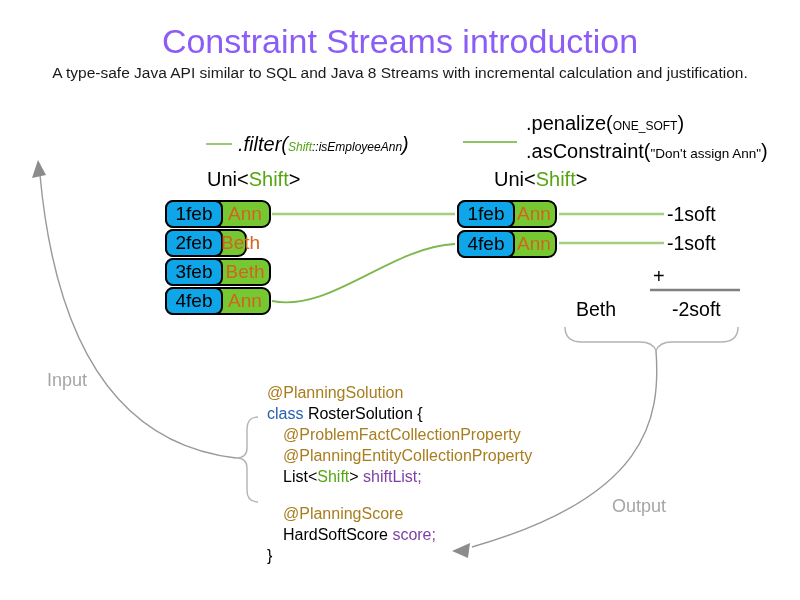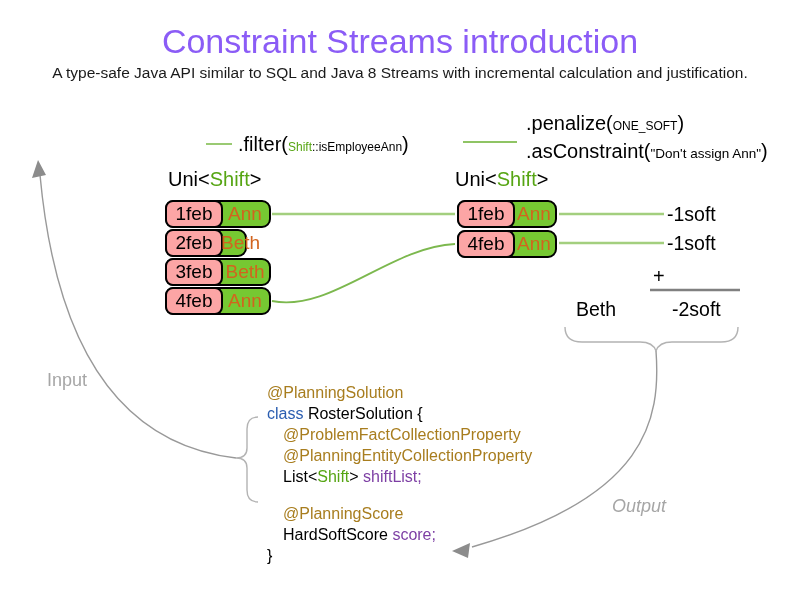--- a/index.html
+++ b/index.html
@@ -13,24 +13,24 @@
   .subtitle{left:0;top:64px;width:800px;text-align:center;font-size:15.5px;color:#1a1a1a;}
   .green{color:#56a513;}
   .orange{color:#d2641e;}
   .brown{color:#a87d1e;}
   .kw{color:#2a5db0;font-weight:normal;}
   .purple{color:#7d3fa4;}
   .pipe{font-size:21.5px;color:#000;}
   .pipe2{font-size:20px;color:#000;}
   .argS{font-size:12px;}
   .argXS{font-size:13.5px;}
-  .uni{font-size:20px;color:#000;}
+  .uni{font-size:20px;color:#000;margin-left:39px;}
   .row{position:absolute;display:flex;align-items:stretch;background:#76c832;border:2px solid #000;
        border-radius:9px;box-sizing:border-box;height:28px;}
-  .date{background:#fca5a5;border:2px solid #000;border-radius:8px;margin:-2px;display:flex;
+  .date{background:#0ea5e9;border:2px solid #000;border-radius:8px;margin:-2px;display:flex;
         align-items:center;justify-content:center;padding:0 5px;font-size:19px;color:#000;min-width:44px;}
   .emp{flex:1;display:flex;align-items:center;justify-content:center;font-size:19px;border-radius:6px;}
   .soft{font-size:19.5px;color:#000;}
   .graylbl{font-size:18px;color:#a6a6a6;}
   .code{position:absolute;left:267px;top:382px;font-size:16px;line-height:21px;color:#000;}
   .code .ind{padding-left:16px;}
   .spacer{height:16px;}
 </style>
 </head>
 <body>
@@ -57,21 +57,21 @@
     <path d="M258 417 Q247 417 247 429 L247 448 Q247 458 236 458 Q247 458 247 468 L247 490 Q247 502 258 502" fill="none" stroke="#b3b3b3" stroke-width="1.4"></path>
 
     <path d="M236 458 C150 448, 60 390, 40 175" fill="none" stroke="#999999" stroke-width="1.4"></path>
     <polygon points="38,160 32,178 46,175" fill="#8c8c8c"></polygon>
   </svg>
 
   <div class="abs title">Constraint Streams introduction</div>
   <div class="abs subtitle">A type-safe Java API similar to SQL and Java 8 Streams with incremental calculation and justification.</div>
 
 
-  <div class="abs pipe2" style="left:238px;top:133px;"><span>.filter(</span><span class="green argS">Shift</span><span class="argS">::isEmployeeAnn</span><span>)</span></div>
+  <div class="abs pipe2" style="left:238px;top:133px;font-style:italic;"><span>.filter(</span><span class="green argS">Shift</span><span class="argS">::isEmployeeAnn</span><span>)</span></div>
 
   <div class="abs pipe2" style="left:526px;top:112px;"><span>.penalize(</span><span class="argS">ONE_SOFT</span><span>)</span></div>
 
   <div class="abs pipe2" style="left:526px;top:140px;"><span>.asConstraint(</span><span class="argXS">"Don't assign Ann"</span><span>)</span></div>
 
   <div class="abs uni" style="left:168px;top:168px;"><span>Uni&lt;</span><span class="green">Shift</span><span>&gt;</span></div>
 
   <div class="abs uni" style="left:455px;top:168px;"><span>Uni&lt;</span><span class="green">Shift</span><span>&gt;</span></div>
 
   <div class="row" style="left:165px;top:200px;width:106px;">
@@ -100,21 +100,21 @@
     <span class="emp orange">Ann</span>
   </div>
 
   <div class="abs soft" style="left:667px;top:203px;">-1soft</div>
   <div class="abs soft" style="left:667px;top:232px;">-1soft</div>
   <div class="abs" style="left:653px;top:265px;font-size:20px;">+</div>
   <div class="abs soft" style="left:576px;top:298px;">Beth</div>
   <div class="abs soft" style="left:672px;top:298px;">-2soft</div>
 
   <div class="abs graylbl" style="left:47px;top:370px;">Input</div>
-  <div class="abs graylbl" style="left:612px;top:496px;font-style:italic;">Output</div>
+  <div class="abs graylbl" style="left:612px;top:496px;">Output</div>
 
   <div class="code">
     <div><span class="brown">@PlanningSolution</span></div>
     <div><span class="kw">class</span><span> RosterSolution {</span></div>
     <div class="ind"><span class="brown">@ProblemFactCollectionProperty</span></div>
     <div class="ind"><span class="brown">@PlanningEntityCollectionProperty</span></div>
     <div class="ind"><span>List&lt;</span><span class="green">Shift</span><span>&gt; </span><span class="purple">shiftList;</span></div>
     <div class="spacer"></div>
     <div class="ind"><span class="brown">@PlanningScore</span></div>
     <div class="ind"><span>HardSoftScore </span><span class="purple">score;</span></div>

